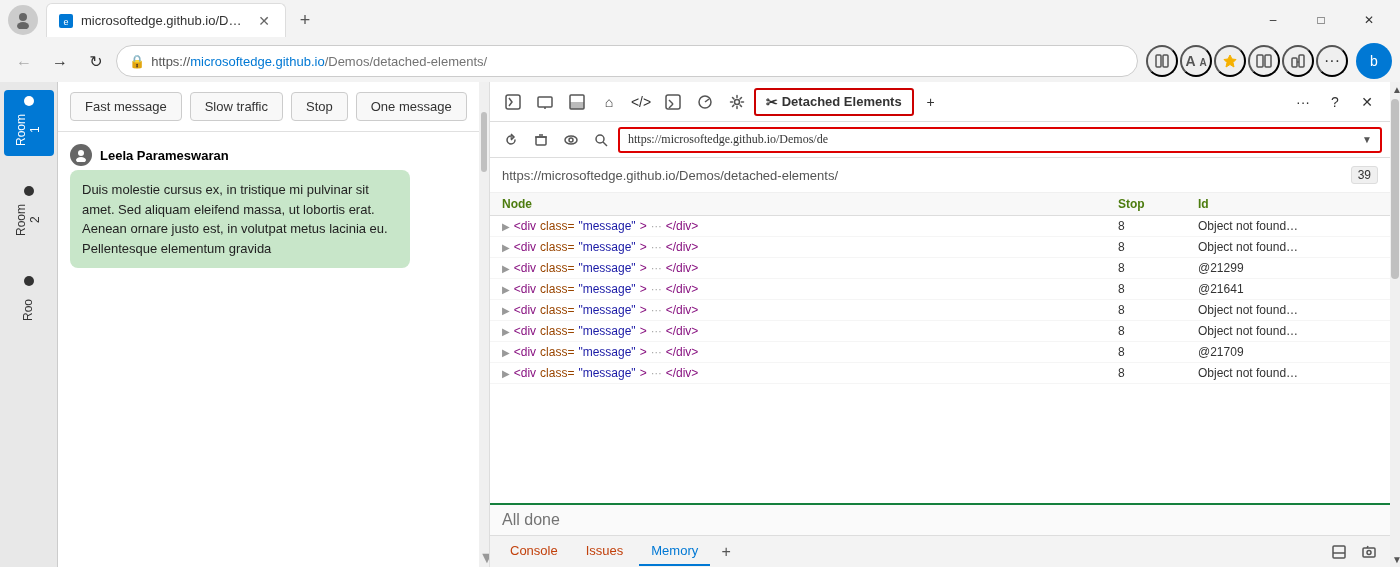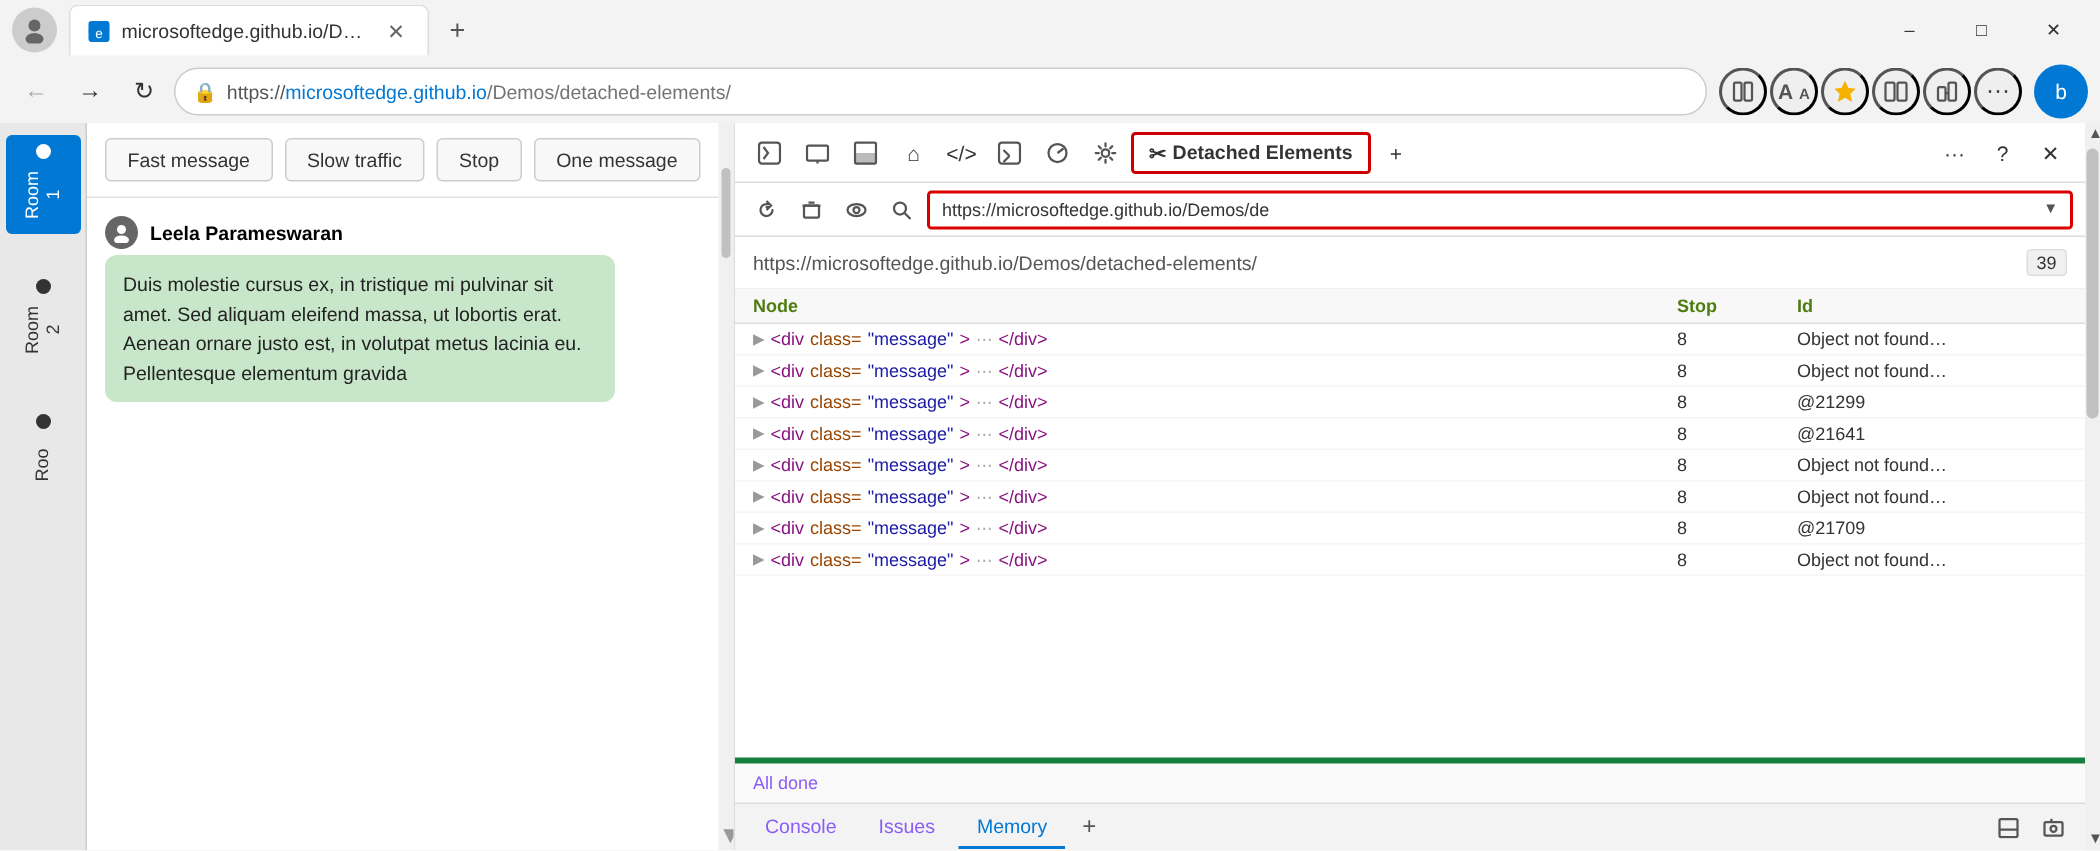--- a/index.html
+++ b/index.html
@@ -53,44 +53,44 @@
     .sender-avatar { width: 22px; height: 22px; border-radius: 50%; background: #666; display: flex; align-items: center; justify-content: center; color: #fff; font-size: 11px; }
 
     
     .devtools-panel { flex: 1; display: flex; flex-direction: column; background: #fff; }
     .devtools-toolbar { display: flex; align-items: center; height: 40px; padding: 0 8px; border-bottom: 1px solid #ddd; gap: 2px; }
     .dt-btn { width: 30px; height: 30px; display: flex; align-items: center; justify-content: center; cursor: pointer; border-radius: 4px; color: #333; font-size: 14px; border: none; background: none; }
     .dt-tab { padding: 0 12px; height: 30px; display: flex; align-items: center; cursor: pointer; border-radius: 4px; font-size: 13px; color: #555; }
     .dt-tab.active { background: #fff; border: 2px solid #d00; color: #333; font-weight: 600; }
     .dt-more { margin-left: auto; }
 
-    .devtools-url-bar { display: flex; align-items: center; height: 36px; padding: 0 8px; border-bottom: 1px solid #ddd; gap: 4px; }
+    .devtools-url-bar { display: flex; align-items: center; height: 36px; padding: 0 8px; border-bottom: 1px solid #ddd; gap: 4px; font-family: Liberation Serif, serif; }
     .dt-url-btn { width: 26px; height: 26px; display: flex; align-items: center; justify-content: center; cursor: pointer; border-radius: 3px; color: #333; font-size: 13px; }
     .dt-url-input { flex: 1; height: 26px; border: 2px solid #d00; border-radius: 3px; padding: 0 8px; font-size: 12px; color: #333; display: flex; align-items: center; }
     .dt-url-dropdown { color: #555; font-size: 10px; margin-left: 4px; }
 
     .devtools-content { flex: 1; overflow: hidden; display: flex; flex-direction: column; }
     .dt-url-display { padding: 8px 12px; font-size: 13px; color: #555; border-bottom: 1px solid #f0f0f0; display: flex; align-items: center; justify-content: space-between; }
     .dt-count-badge { background: #f0f0f0; border: 1px solid #ddd; border-radius: 3px; padding: 1px 6px; font-size: 12px; color: #333; }
 
     .dt-table { flex: 1; overflow: hidden; }
     .dt-table-header { display: grid; grid-template-columns: 1fr 80px 180px; padding: 4px 12px; background: #f8f8f8; border-bottom: 1px solid #ddd; font-size: 12px; font-weight: 600; color: #4d7c0f; }
     .dt-table-body { overflow-y: auto; }
     .dt-table-row { display: grid; grid-template-columns: 1fr 80px 180px; padding: 3px 12px; border-bottom: 1px solid #f5f5f5; align-items: center; font-size: 12px; }
     .dt-node-cell { display: flex; align-items: center; gap: 4px; color: #1a1a1a; }
     .dt-expand { color: #999; font-size: 10px; cursor: pointer; }
     .dt-tag { color: #881280; }
     .dt-ellipsis { color: #aaa; font-size: 11px; }
     .dt-size-cell { color: #333; }
     .dt-id-cell { color: #333; overflow: hidden; text-overflow: ellipsis; white-space: nowrap; }
 
-    .devtools-status { padding: 6px 12px; font-size: 12px; color: #8b5cf6; border-top: 4px solid #15803d; background: #fafafa; }
+    .devtools-status { padding: 6px 12px; font-size: 16px; color: #737373; border-top: 2px solid #15803d; background: #fafafa; }
 
     .devtools-bottom-tabs { display: flex; align-items: center; height: 32px; border-top: 1px solid #ddd; background: #f3f3f3; padding: 0 8px; gap: 4px; }
-    .bottom-tab { padding: 0 12px; height: 28px; display: flex; align-items: center; cursor: pointer; font-size: 13px; color: #8b5cf6; border-bottom: 2px solid transparent; }
+    .bottom-tab { padding: 0 12px; height: 28px; display: flex; align-items: center; cursor: pointer; font-size: 13px; color: #c2410c; border-bottom: 2px solid transparent; }
     .bottom-tab.active { color: #0078d4; border-bottom: 2px solid #0078d4; }
     .bottom-tab-add { width: 24px; height: 24px; display: flex; align-items: center; justify-content: center; cursor: pointer; color: #555; font-size: 16px; border-radius: 3px; }
     .bottom-tools { margin-left: auto; display: flex; gap: 4px; }
     .bottom-tool-btn { width: 26px; height: 26px; display: flex; align-items: center; justify-content: center; cursor: pointer; color: #555; font-size: 13px; border-radius: 3px; }
   </style>
 </head>
 <body>
 
 <div class="browser-chrome">
 

